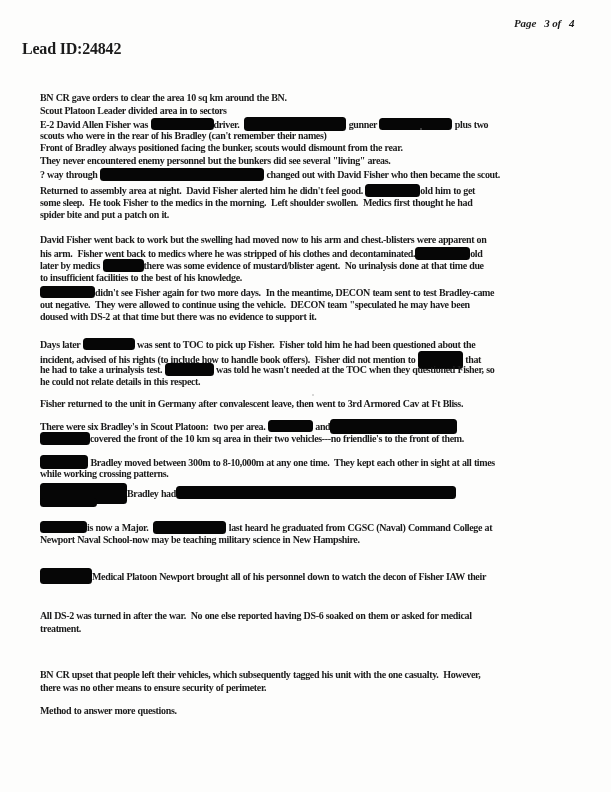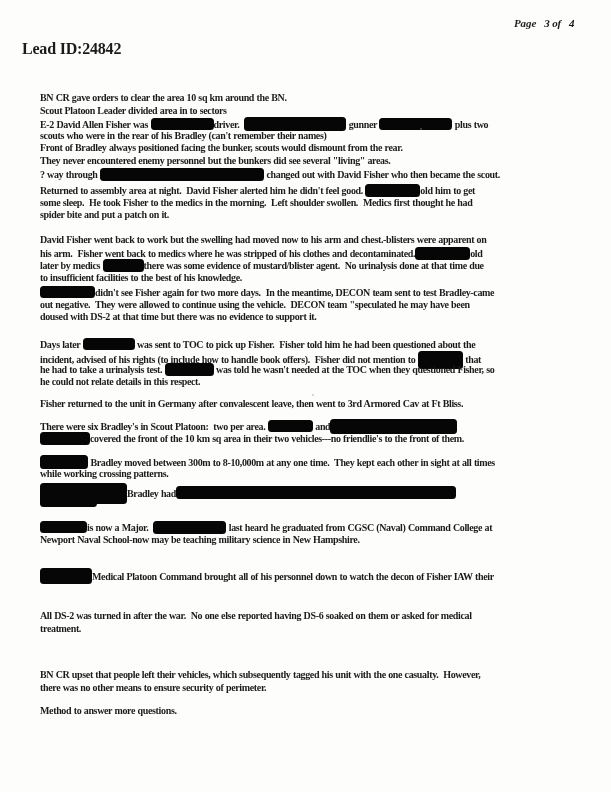--- a/index.html
+++ b/index.html
@@ -56,21 +56,21 @@
       <div class="para p0"><div class="line"><span class="seg">BN CR gave orders to clear the area 10 sq km around the BN.</span></div><div class="line"><span class="seg">Scout Platoon Leader divided area in to sectors</span></div><div class="line"><span class="seg">E-2 David Allen Fisher was </span><span class="redact" style="width: 63px; height: 12px; vertical-align: -2px;"></span><span class="seg">driver.  </span><span class="redact" style="width: 102px; height: 14px; vertical-align: -3.2px;"></span><span class="seg"> gunner </span><span class="redact" style="width: 73px; height: 12px; vertical-align: -2px;"></span><span class="seg"> plus two</span></div><div class="line"><span class="seg">scouts who were in the rear of his Bradley (can't remember their names)</span></div><div class="line"><span class="seg">Front of Bradley always positioned facing the bunker, scouts would dismount from the rear.</span></div><div class="line"><span class="seg">They never encountered enemy personnel but the bunkers did see several "living" areas.</span></div><div class="line"><span class="seg">? way through </span><span class="redact" style="width: 164px; height: 13px; vertical-align: -2.6px;"></span><span class="seg"> changed out with David Fisher who then became the scout.</span></div></div>
       <div class="para p1"><div class="line"><span class="seg">Returned to assembly area at night.  David Fisher alerted him he didn't feel good. </span><span class="redact" style="width: 55px; height: 13px; vertical-align: -2.6px;"></span><span class="seg">old him to get</span></div><div class="line"><span class="seg">some sleep.  He took Fisher to the medics in the morning.  Left shoulder swollen.  Medics first thought he had</span></div><div class="line"><span class="seg">spider bite and put a patch on it.</span></div></div>
       <div class="para p2"><div class="line"><span class="seg">David Fisher went back to work but the swelling had moved now to his arm and chest.-blisters were apparent on</span></div><div class="line"><span class="seg">his arm.  Fisher went back to medics where he was stripped of his clothes and decontaminated.</span><span class="redact" style="width: 55px; height: 13px; vertical-align: -2.6px;"></span><span class="seg">old</span></div><div class="line"><span class="seg">later by medics </span><span class="redact" style="width: 41px; height: 13px; vertical-align: -2.6px;"></span><span class="seg">there was some evidence of mustard/blister agent.  No urinalysis done at that time due</span></div><div class="line"><span class="seg">to insufficient facilities to the best of his knowledge.</span></div></div>
       <div class="para p3"><div class="line"><span class="redact" style="width: 55px; height: 12px; vertical-align: -2px;"></span><span class="seg">didn't see Fisher again for two more days.  In the meantime, DECON team sent to test Bradley-came</span></div><div class="line"><span class="seg">out negative.  They were allowed to continue using the vehicle.  DECON team "speculated he may have been</span></div><div class="line"><span class="seg">doused with DS-2 at that time but there was no evidence to support it.</span></div></div>
       <div class="para p4"><div class="line"><span class="seg">Days later </span><span class="redact" style="width: 52px; height: 12px; vertical-align: -2px;"></span><span class="seg"> was sent to TOC to pick up Fisher.  Fisher told him he had been questioned about the</span></div><div class="line"><span class="seg">incident, advised of his rights (to include how to handle book offers).  Fisher did not mention to </span><span class="redact" style="width: 45px; height: 18px; vertical-align: -5.6px;"></span><span class="seg"> that</span></div><div class="line"><span class="seg">he had to take a urinalysis test. </span><span class="redact" style="width: 49px; height: 13px; vertical-align: -2.6px;"></span><span class="seg"> was told he wasn't needed at the TOC when they questioned Fisher, so</span></div><div class="line"><span class="seg">he could not relate details in this respect.</span></div></div>
       <div class="para p5"><div class="line"><span class="seg">Fisher returned to the unit in Germany after convalescent leave, then went to 3rd Armored Cav at Ft Bliss.</span></div></div>
       <div class="para p6"><div class="line"><span class="seg">There were six Bradley's in Scout Platoon:  two per area. </span><span class="redact" style="width: 45px; height: 12px; vertical-align: -2px;"></span><span class="seg"> and</span><span class="redact" style="width: 127px; height: 15px; vertical-align: -3.8px;"></span></div><div class="line"><span class="redact" style="width: 50px; height: 13px; vertical-align: -2.6px;"></span><span class="seg">covered the front of the 10 km sq area in their two vehicles---no friendlie's to the front of them.</span></div></div>
       <div class="para p7"><div class="line"><span class="redact" style="width: 48px; height: 14px; vertical-align: -3.2px;"></span><span class="seg"> Bradley moved between 300m to 8-10,000m at any one time.  They kept each other in sight at all times</span></div><div class="line"><span class="seg">while working crossing patterns.</span></div></div>
       <div class="para p8"><div class="line"><span class="redact" style="width: 87px; height: 21px; vertical-align: -7.4px;"></span><span class="seg">Bradley had</span><span class="redact" style="width: 280px; height: 13px; vertical-align: -2.6px;"></span></div><div class="line"><span class="redact" style="width: 57px; height: 9px; vertical-align: -2px;"></span></div></div>
       <div class="para p9"><div class="line"><span class="redact" style="width: 47px; height: 12px; vertical-align: -2px;"></span><span class="seg">is now a Major.  </span><span class="redact" style="width: 73px; height: 13px; vertical-align: -2.6px;"></span><span class="seg"> last heard he graduated from CGSC (Naval) Command College at</span></div><div class="line"><span class="seg">Newport Naval School-now may be teaching military science in New Hampshire.</span></div></div>
-      <div class="para p10"><div class="line"><span class="redact" style="width: 52px; height: 16px; vertical-align: -4.4px;"></span><span class="seg">Medical Platoon Command brought all of his personnel down to watch the decon of Fisher IAW their</span></div></div>
+      <div class="para p10"><div class="line"><span class="redact" style="width: 52px; height: 16px; vertical-align: -4.4px;"></span><span class="seg">Medical Platoon Newport brought all of his personnel down to watch the decon of Fisher IAW their</span></div></div>
       <div class="para p11"><div class="line"><span class="seg">All DS-2 was turned in after the war.  No one else reported having DS-6 soaked on them or asked for medical</span></div><div class="line"><span class="seg">treatment.</span></div></div>
       <div class="para p13"><div class="line"><span class="seg">BN CR upset that people left their vehicles, which subsequently tagged his unit with the one casualty.  However,</span></div><div class="line"><span class="seg">there was no other means to ensure security of perimeter.</span></div></div>
       <div class="para p14"><div class="line"><span class="seg">Method to answer more questions.</span></div></div>
     </div>
 
   <div class="speck" style="left:420px;top:128px"></div>
   <div class="speck" style="left:312px;top:394px"></div>
 </div>
 
 </body></html>

